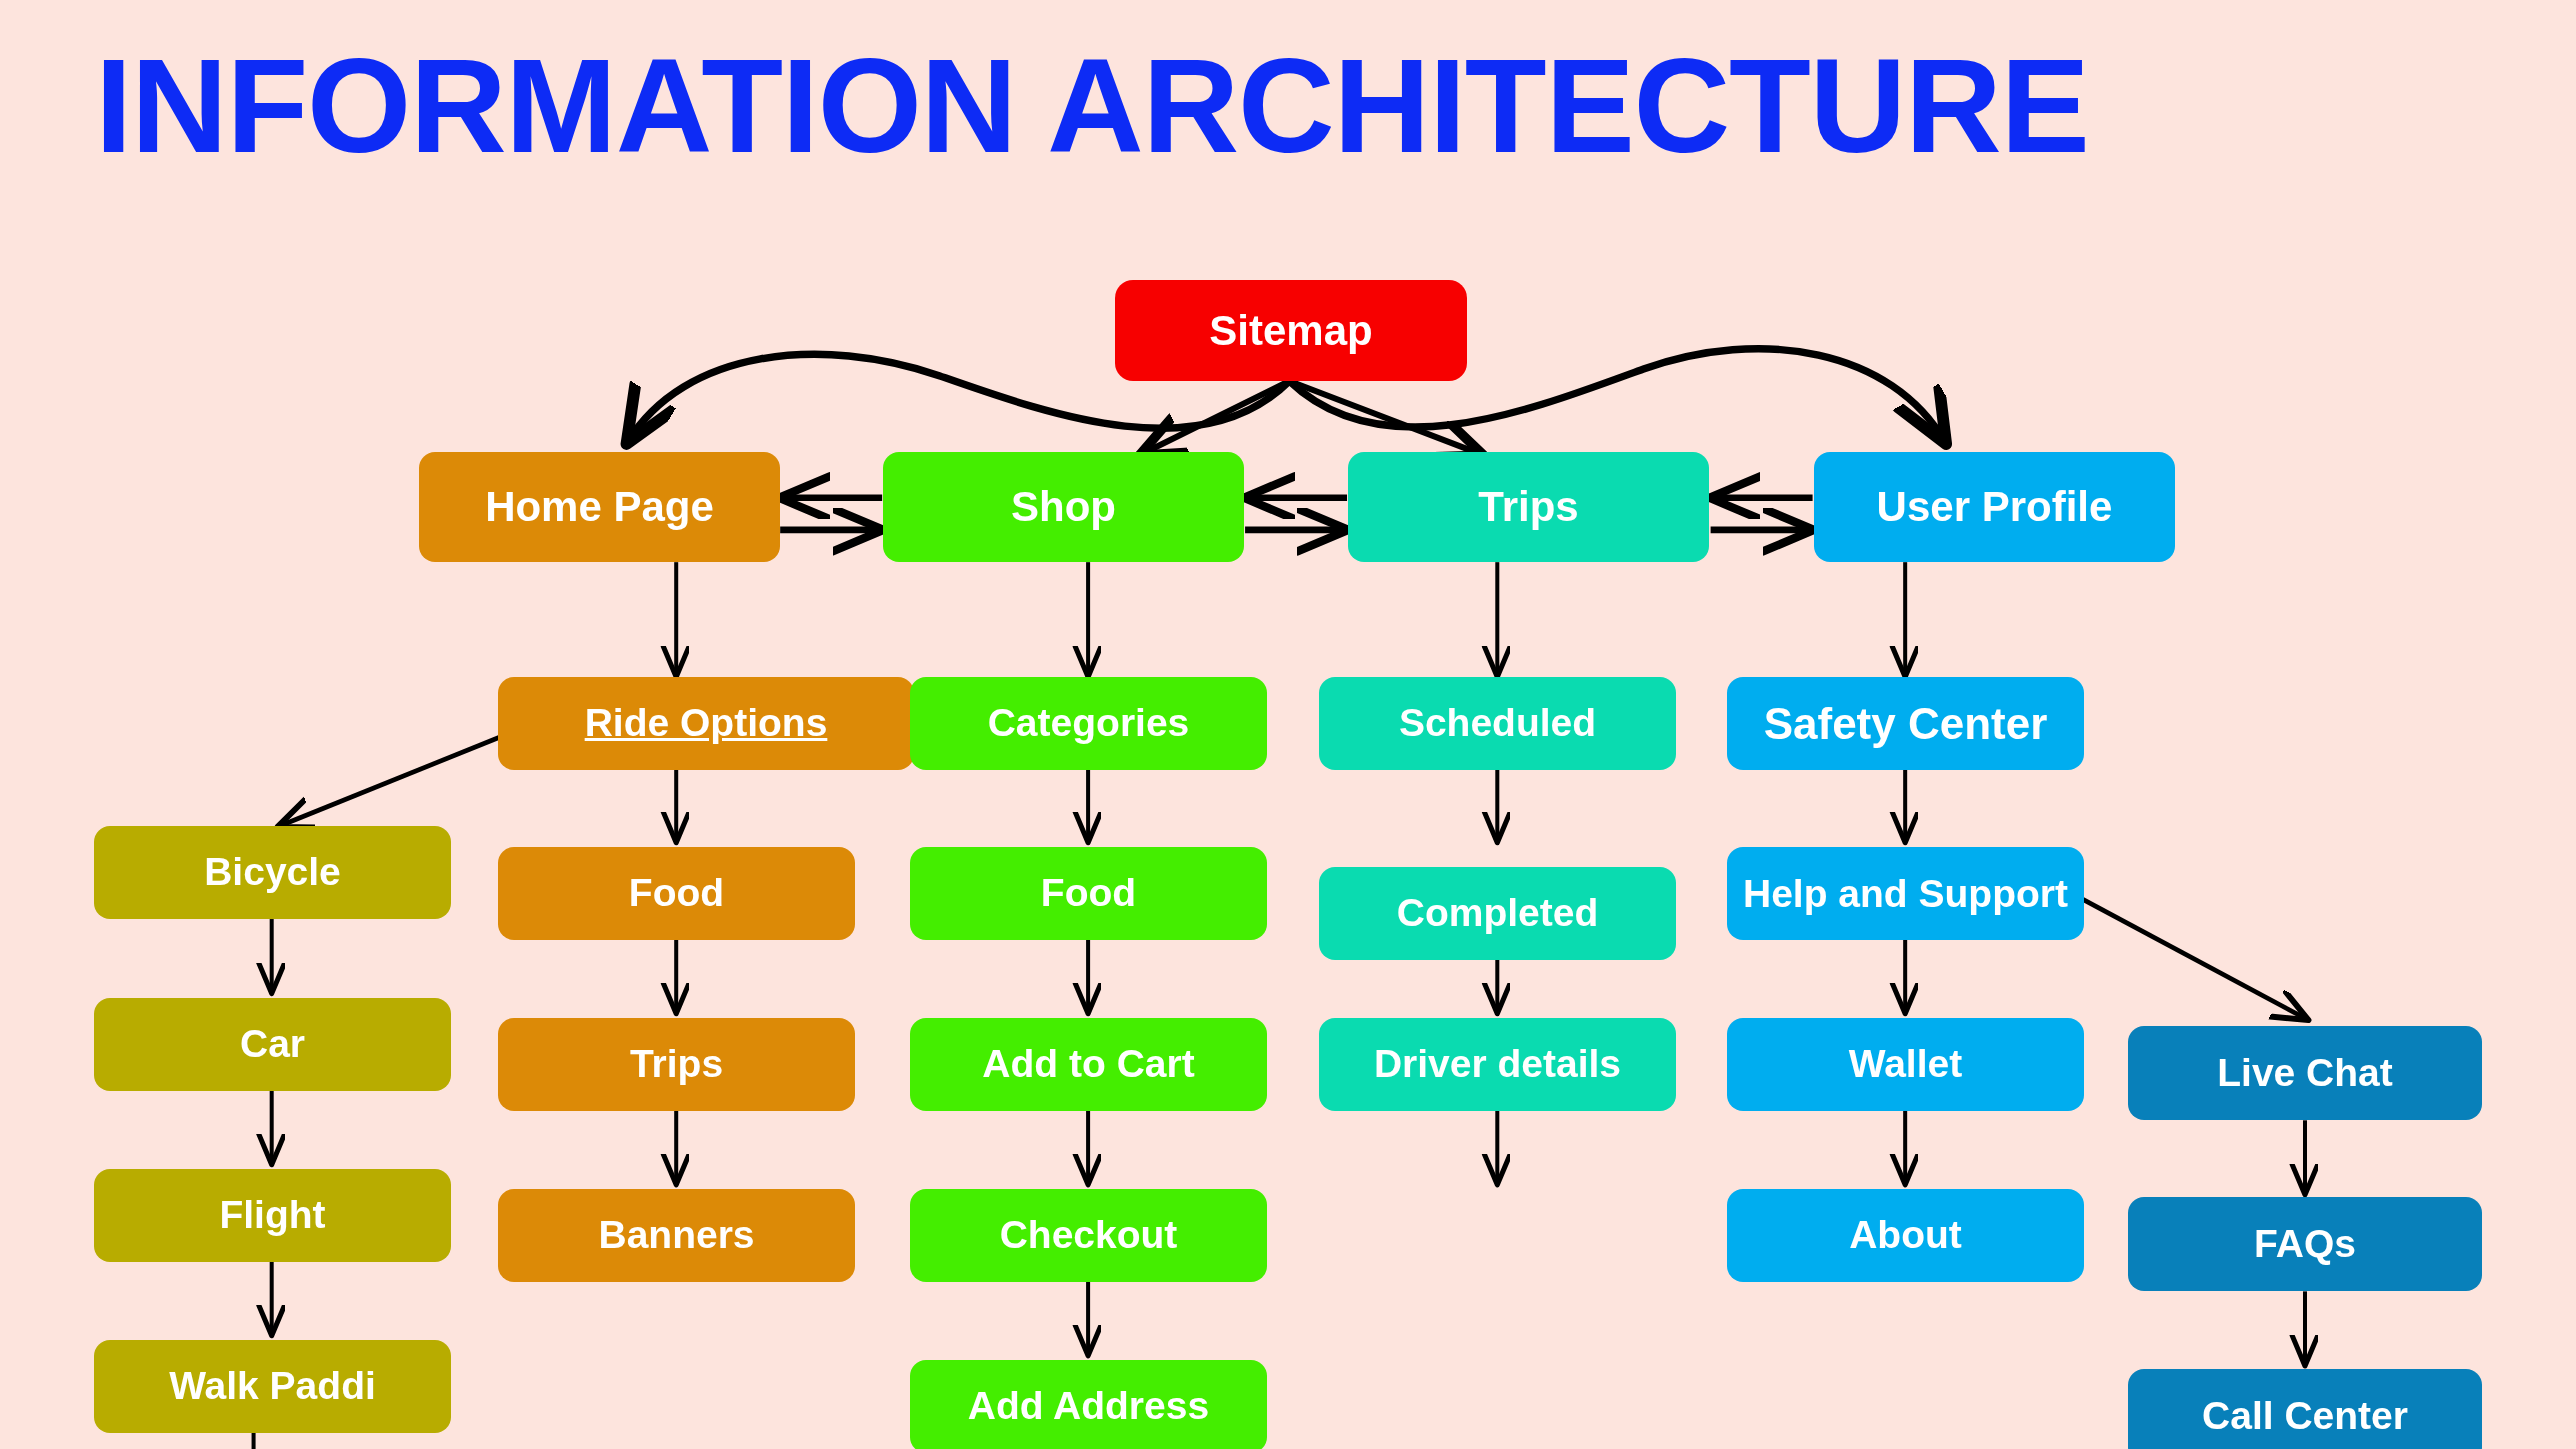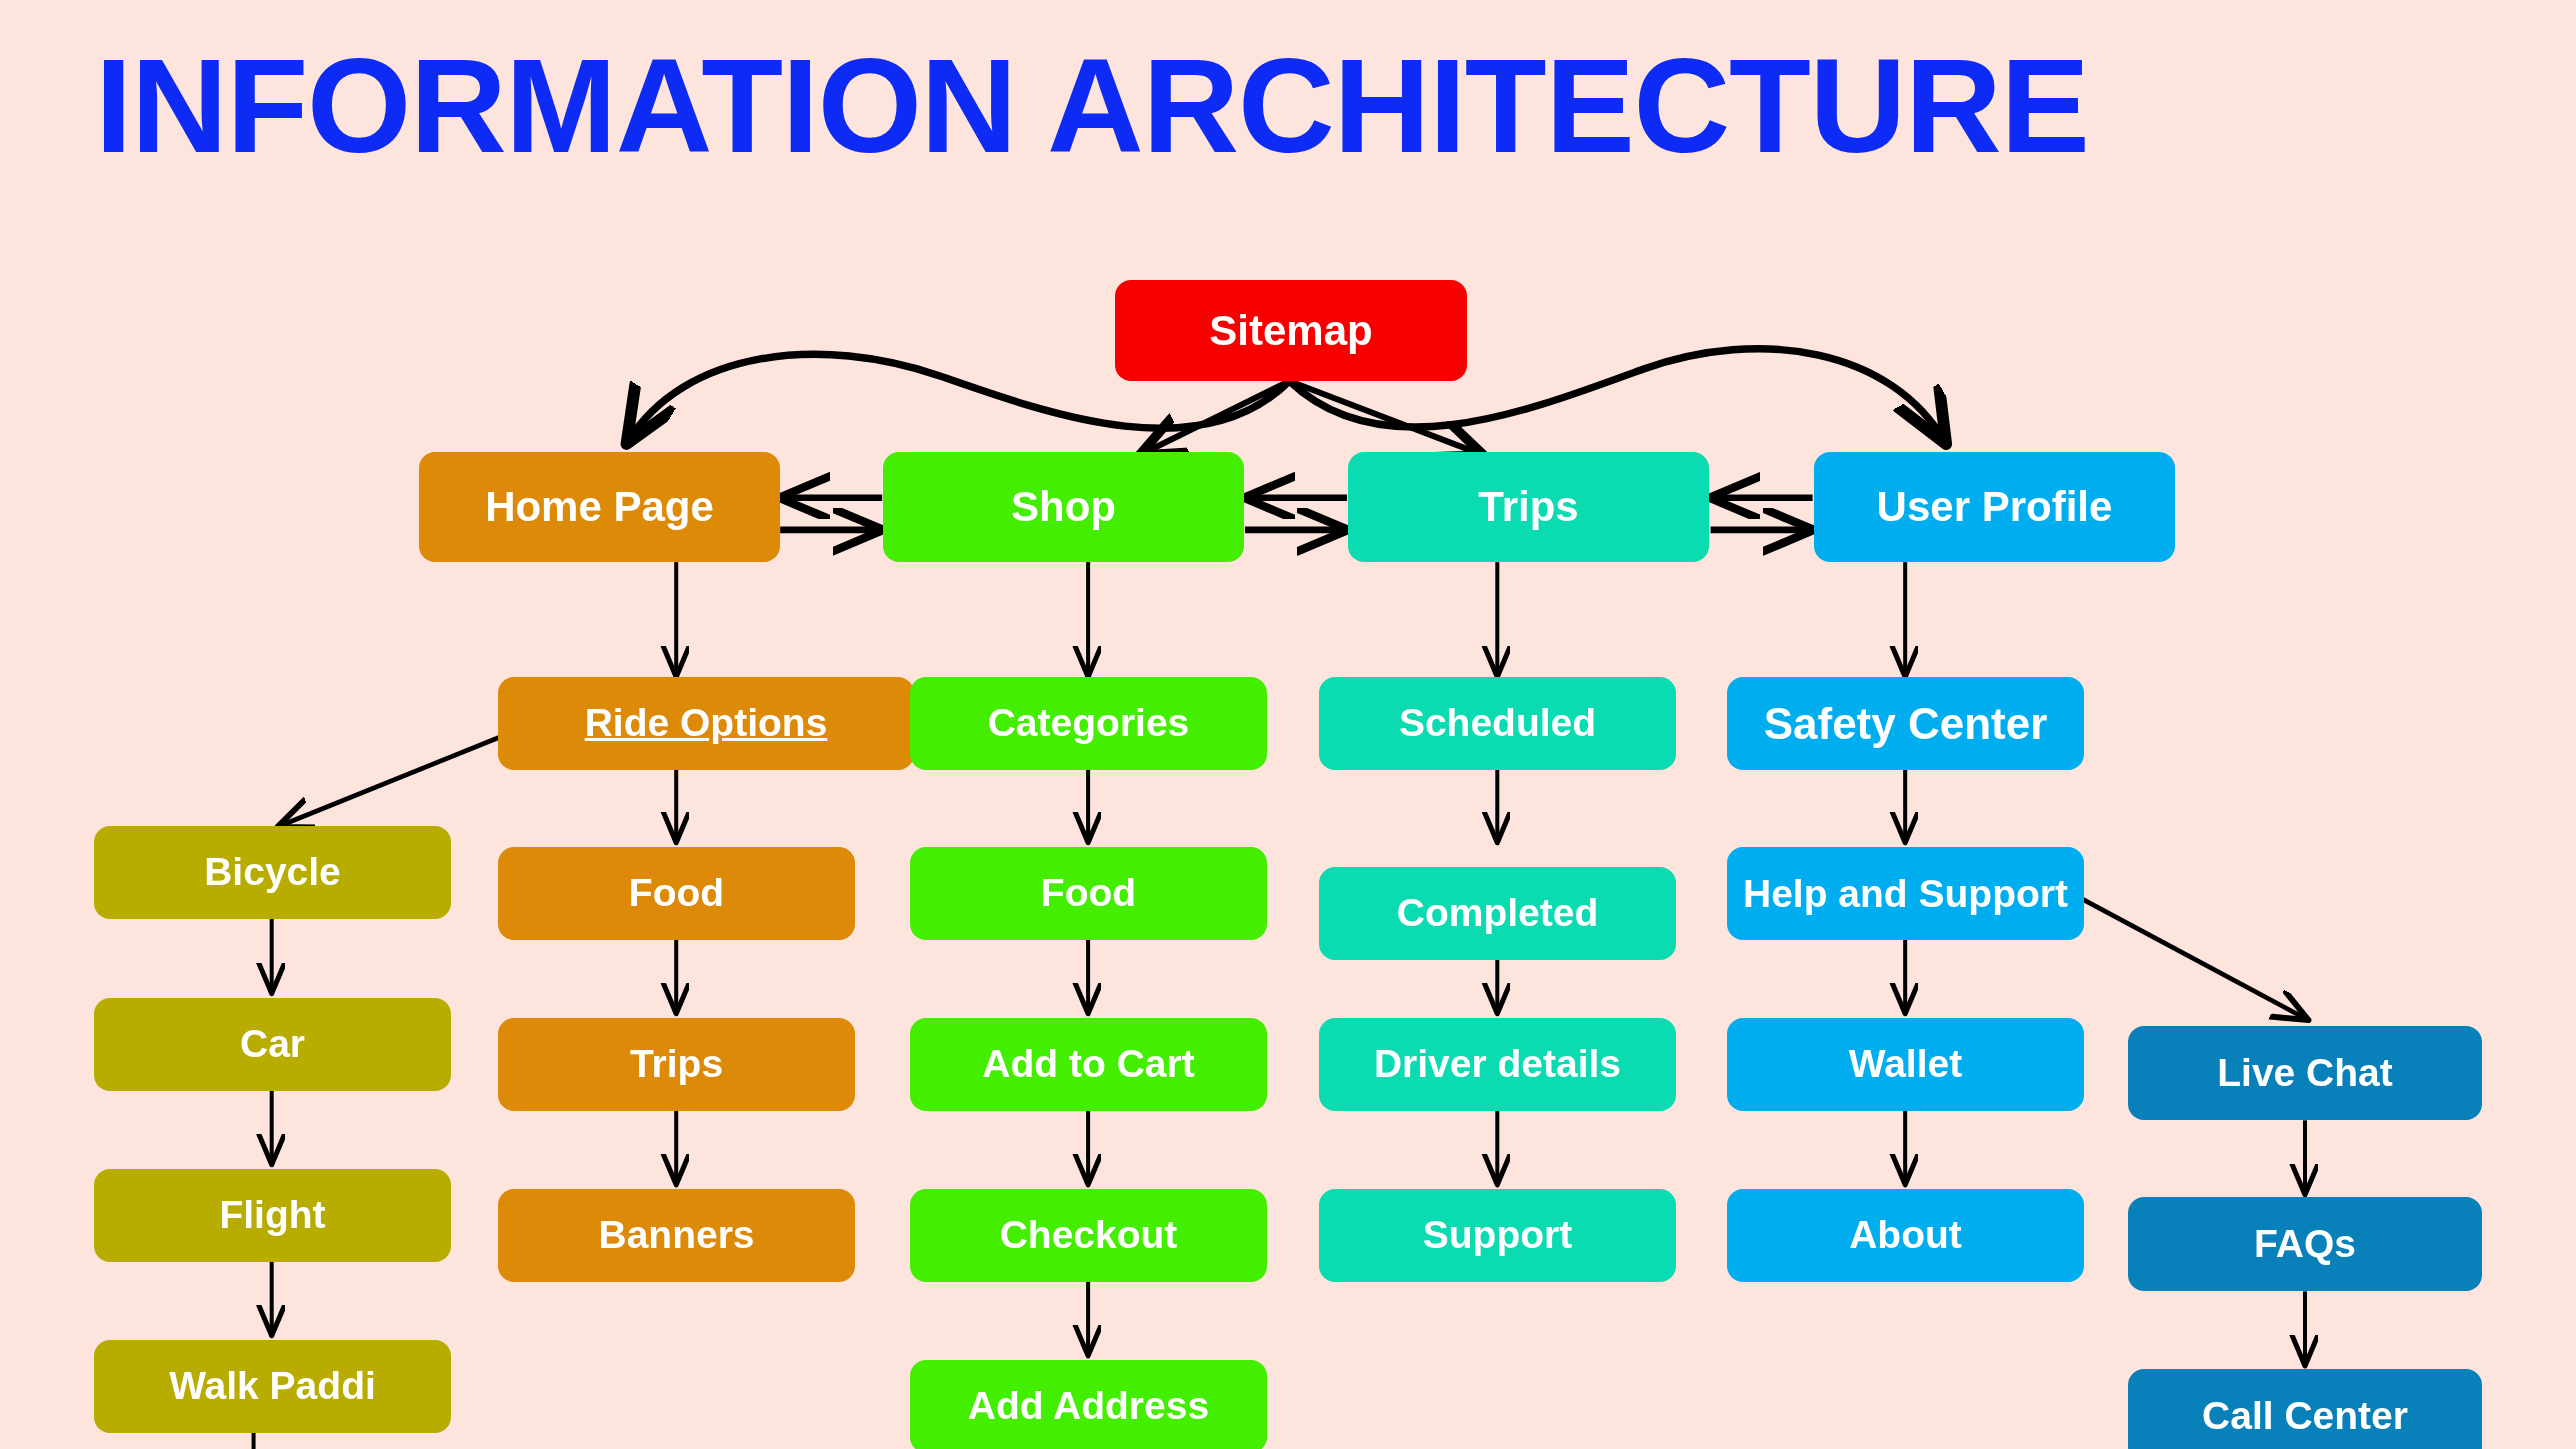--- a/index.html
+++ b/index.html
@@ -107,21 +107,21 @@
     <path d="M2840,1145 L2840,1255" fill="none" stroke="#000" stroke-width="6" marker-end="url(#ah)"></path>
     <path d="M2840,1400 L2840,1510" fill="none" stroke="#000" stroke-width="6" marker-end="url(#ah)"></path>
     <path d="M2840,1655 L2840,1765" fill="none" stroke="#000" stroke-width="6" marker-end="url(#ah)"></path>
 
     <path d="M3100,1338 L3440,1520" fill="none" stroke="#000" stroke-width="7" marker-end="url(#ah)"></path>
 
     <path d="M3436,1670 L3436,1780" fill="none" stroke="#000" stroke-width="6" marker-end="url(#ah)"></path>
     <path d="M3436,1925 L3436,2035" fill="none" stroke="#000" stroke-width="6" marker-end="url(#ah)"></path>
   </svg>
 
-  <div class="node" style="left:1115px;top:280px;width:352px;height:101px;background:#F70000;font-size:42px;">
+  <div class="node" style="left:1115px;top:280px;width:352px;height:101px;background:#F70000;font-size:42px;border-radius:18px;">
     <span>Sitemap</span>
   </div>
 
   <div class="node" style="left:419px;top:452px;width:361px;height:110px;background:#DC8A07;font-size:42px;">
     <span>Home Page</span>
   </div>
   <div class="node" style="left:883px;top:452px;width:361px;height:110px;background:#44EE00;font-size:42px;">
     <span>Shop</span>
   </div>
   <div class="node" style="left:1348px;top:452px;width:361px;height:110px;background:#0ADBB0;font-size:42px;">
@@ -175,23 +175,20 @@
 
   <div class="node" style="left:1319px;top:677px;width:357px;height:93px;background:#0ADBB0;font-size:39px;justify-content:center;">
     <span>Scheduled</span>
   </div>
   <div class="node" style="left:1319px;top:847px;width:357px;height:93px;background:#0ADBB0;font-size:39px;margin-top:20px;">
     <span>Completed</span>
   </div>
   <div class="node" style="left:1319px;top:1018px;width:357px;height:93px;background:#0ADBB0;font-size:39px;">
     <span>Driver details</span>
   </div>
-  <div class="node" style="left:1319px;top:1189px;width:357px;height:93px;background:#0ADBB0;font-size:39px;">
-    <span>Support</span>
-  </div>
 
   <div class="node" style="left:1727px;top:677px;width:357px;height:93px;background:#00ADEF;font-size:44px;">
     <span>Safety Center</span>
   </div>
   <div class="node two-line" style="left:1727px;top:847px;width:357px;height:93px;background:#00ADEF;font-size:39px;">
     <span>Help and Support</span>
   </div>
   <div class="node" style="left:1727px;top:1018px;width:357px;height:93px;background:#00ADEF;font-size:39px;">
     <span>Wallet</span>
   </div>

